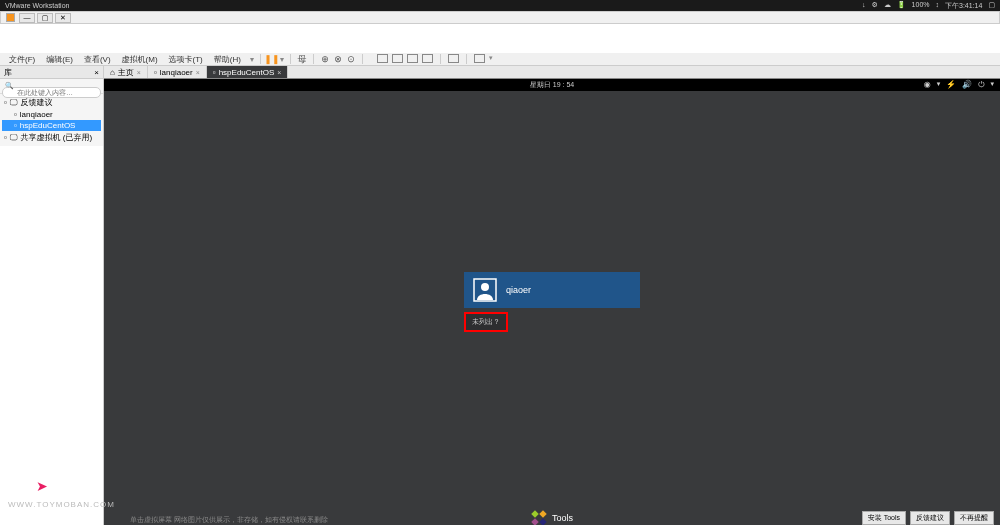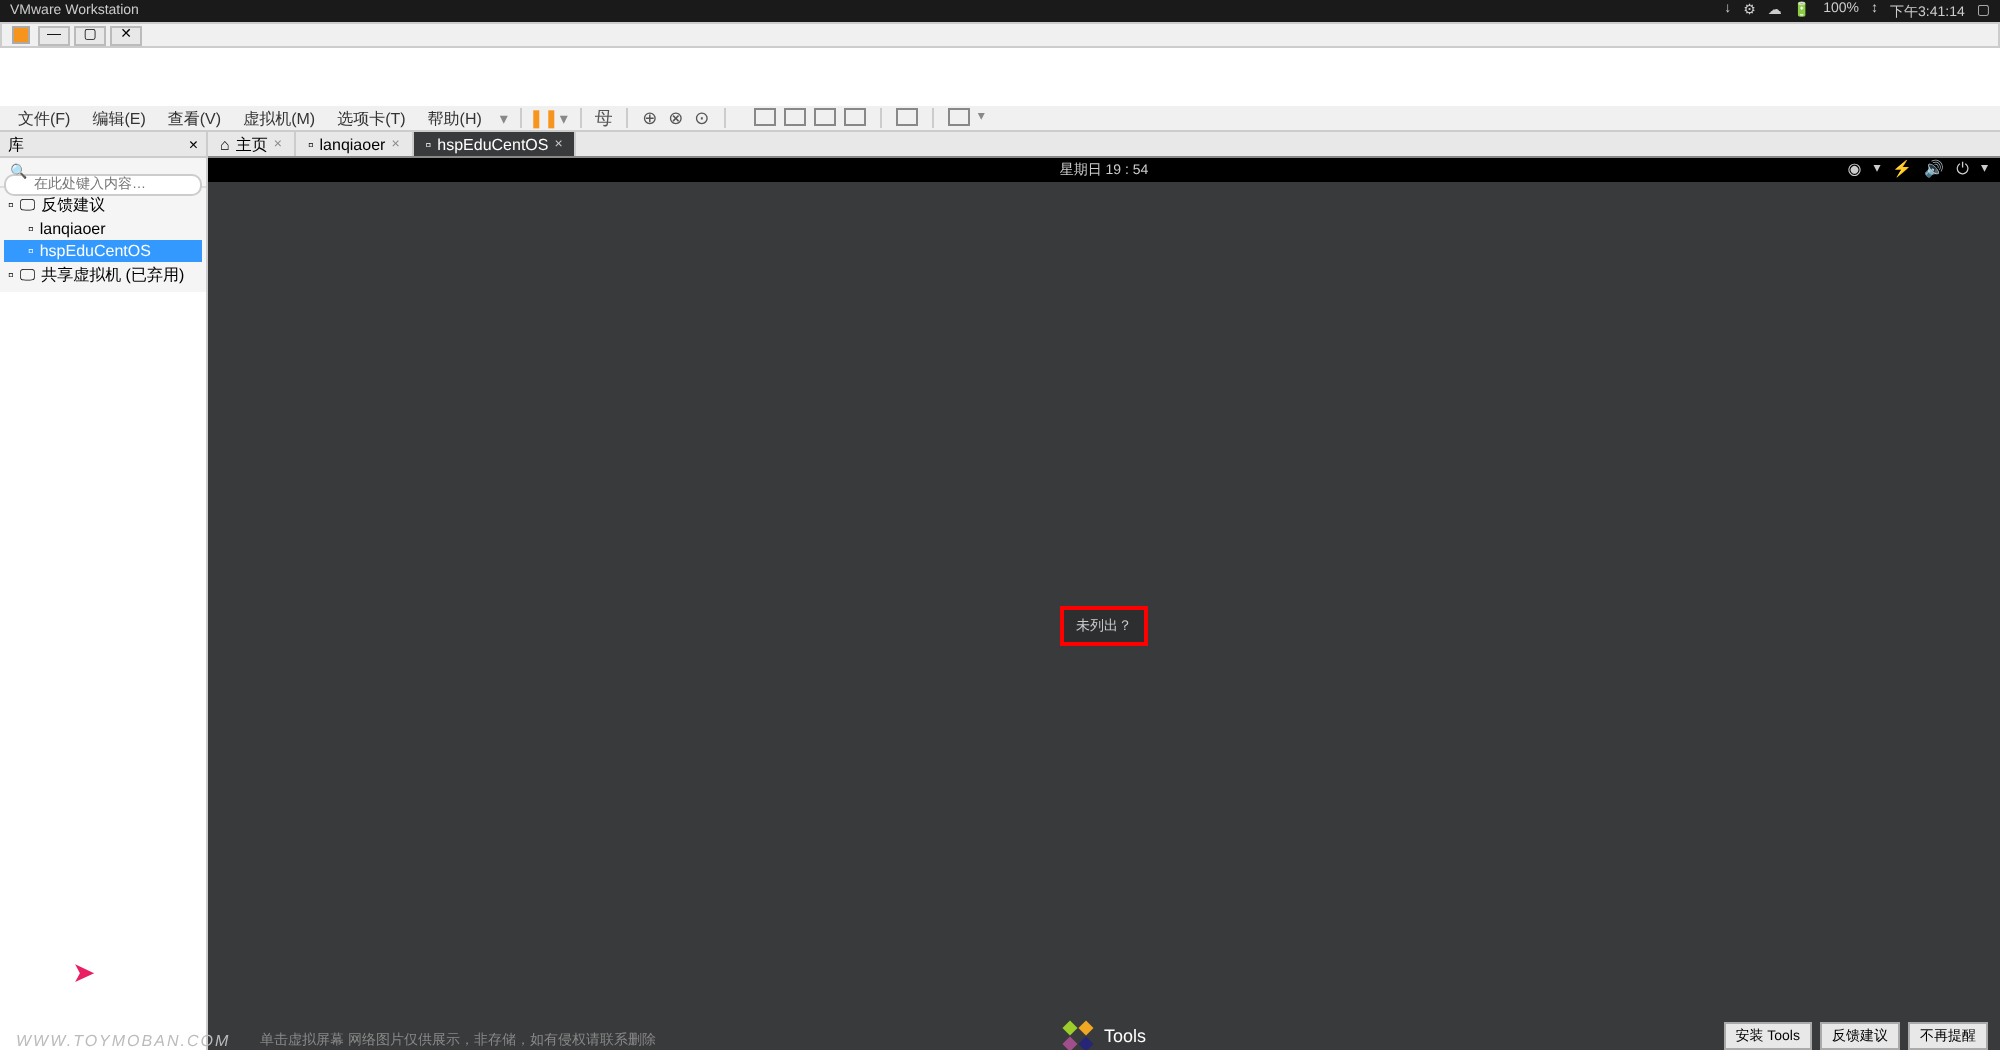--- a/index.html
+++ b/index.html
@@ -60,21 +60,21 @@
     
     .login-box { position: absolute; left: 50%; top: 50%; transform: translate(-50%, -75%); }
     .user-card { width: 176px; height: 36px; background: #20558a; display: flex; align-items: center; padding: 0 8px; gap: 8px; }
     .user-avatar { width: 26px; height: 26px; display: flex; align-items: center; justify-content: center; }
     .user-name { color: #fff; font-size: 9px; }
     .not-listed { margin-top: 4px; padding: 3px 6px; border: 2px solid #ff0000; color: #ccc; font-size: 7px; display: inline-block; background: rgba(0,0,0,0.2); }
     
     .centos-logo { position: absolute; bottom: 28px; left: 50%; transform: translateX(-50%); display: flex; align-items: center; gap: 5px; color: #fff; font-size: 9px; }
     .centos-icon { width: 16px; height: 16px; }
     
-    .watermark { position: absolute; bottom: 0; left: 8px; font-size: 8px; color: #bbb; letter-spacing:1px;font-style:italic;}
+    .watermark { position: absolute; bottom: 16px; left: 8px; font-size: 8px; color: #bbb; letter-spacing:1px;}
     .watermark2 { position: absolute; bottom: 0; left: 130px; font-size: 7px; color: #888; }
     .bottom-buttons { position: absolute; bottom: 0; right: 6px; display: flex; gap: 4px; }
     .bottom-btn { padding: 1px 5px; background: #e8e8e8; border: 1px solid #aaa; font-size: 7px; }
   </style>
 </head>
 <body>
 
 <div class="os-taskbar">
   <span class="os-taskbar-left">VMware Workstation</span>
   <div class="os-taskbar-right">
@@ -193,20 +193,30 @@
           <span>◉</span>
           <span style="font-size:7px">▾</span>
           <span>⚡</span>
           <span>🔊</span>
           <span>⏻</span>
           <span style="font-size:7px">▾</span>
         </div>
       </div>
 
       <div class="login-box">
+        <div class="user-card">
+          <div class="user-avatar">
+            <svg viewBox="0 0 24 24" width="24" height="24">
+                <rect x="1" y="1" width="22" height="22" fill="none" stroke="#fff" stroke-width="1.5"></rect>
+                <circle cx="12" cy="9" r="4" fill="#fff"></circle>
+                <path d="M4 22c0-4 4-6 8-6s8 2 8 6" fill="#fff"></path>
+              </svg>
+          </div>
+          <div class="user-name">qiaoer</div>
+        </div>
         <div class="not-listed">未列出？</div>
       </div>
 
       <div class="centos-logo">
         <svg class="centos-icon" viewBox="0 0 24 24">
             <rect x="2" y="2" width="8" height="8" fill="#9ccd2a" transform="rotate(45 6 6)"></rect>
             <rect x="14" y="2" width="8" height="8" fill="#efa724" transform="rotate(45 18 6)"></rect>
             <rect x="2" y="14" width="8" height="8" fill="#a14f8c" transform="rotate(45 6 18)"></rect>
             <rect x="14" y="14" width="8" height="8" fill="#262577" transform="rotate(45 18 18)"></rect>
           </svg>

